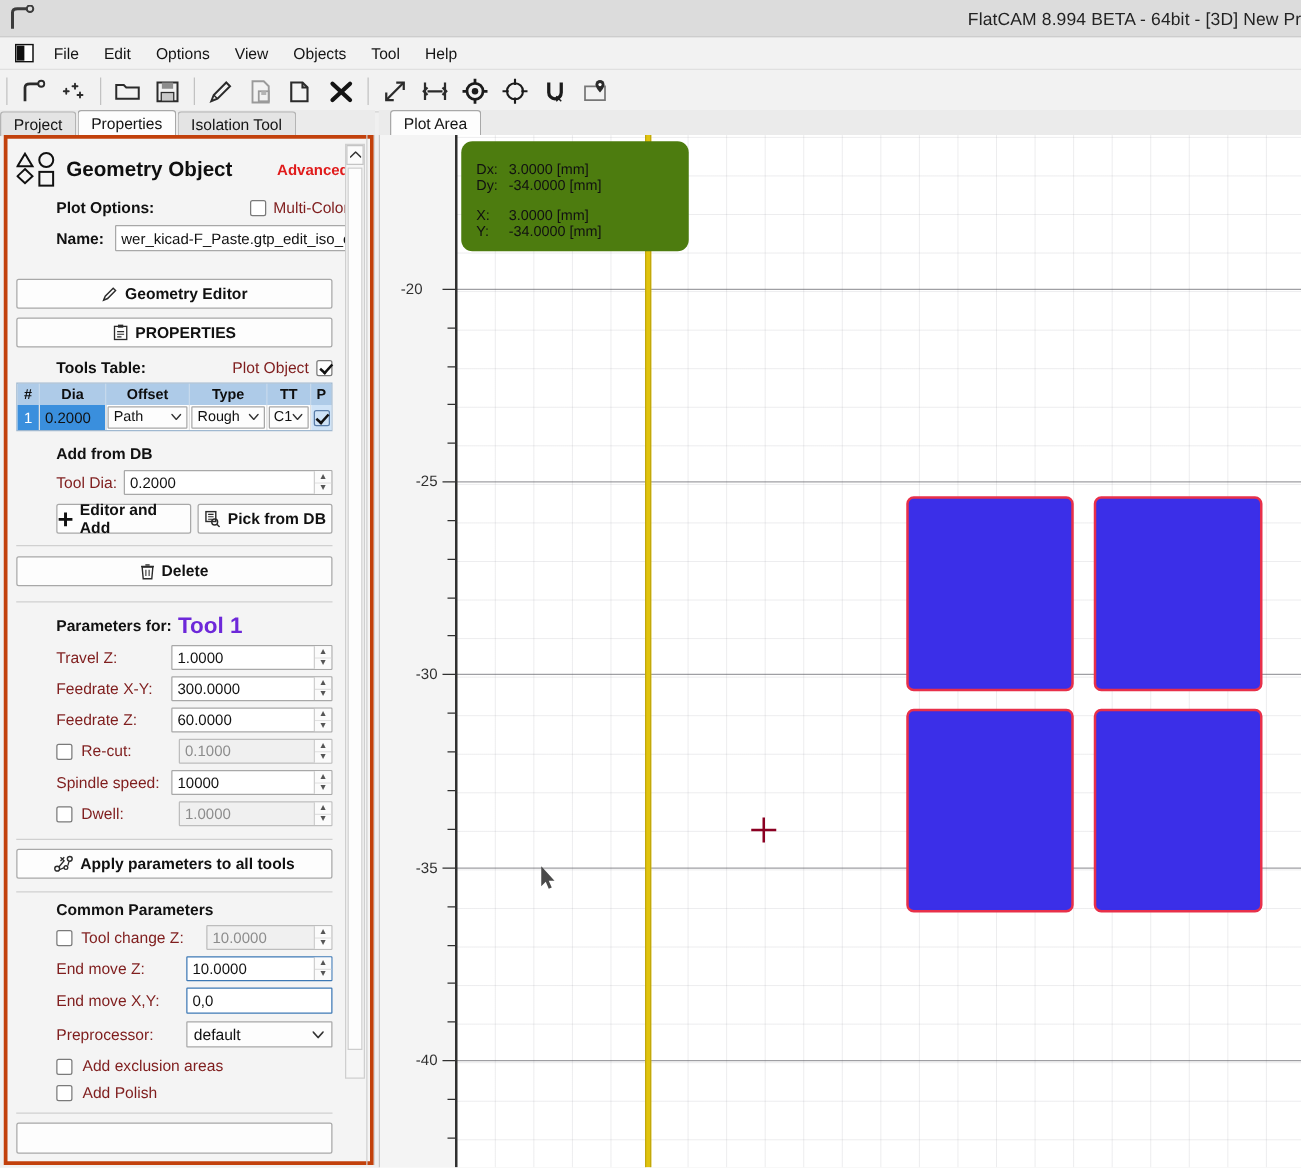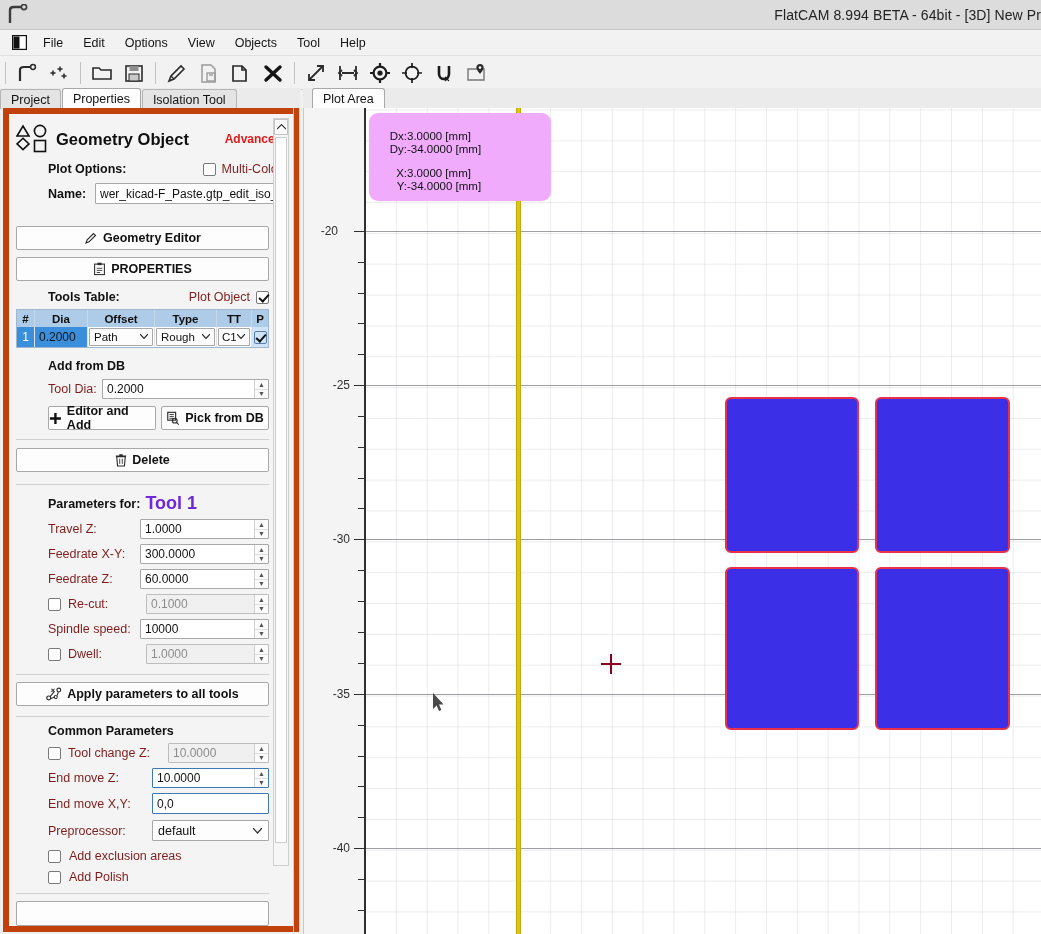--- a/index.html
+++ b/index.html
@@ -86,21 +86,21 @@
     background:#fdfdfd;
     height:21px;
     border-color:#a8a8a8;
     font-weight:400;
   }
 
   
   .left-panel {
     position:absolute; left:3px; top:108px; width:296px; height:824px;
     background:#f4f4f4;
-    border:6px solid #c2410c;
+    border:3px solid #c2410c;
     overflow:hidden;
   }
   .panel-inner {
     position:absolute; left:7px; top:5px; width:266px; height:812px;
   }
 
   .panel-scroll {
     position:absolute; right:4px; top:4px; width:16px; height:748px;
     background:#f6f6f6; border:1px solid #cfcfcf;
   }
@@ -232,22 +232,22 @@
   .ylabel {
     position:absolute; right:0; width:46px; text-align:right;
     font-size:12px; color:#303030; font-family:"Liberation Sans", sans-serif;
   }
   .yellow-line {
     position:absolute; top:0; width:5px; height:826px;
     background:#e0c30e; border-left:1px solid #c2a80b; border-right:1px solid #c2a80b;
   }
   .coord-box {
     position:absolute; left:65px; top:5px; width:182px; height:88px;
-    background:#f0abfc; border-radius:9px;
-    font-size:11.5px; color:#111;text-align:right;
+    background:#4d7c0f; border-radius:9px;
+    font-size:11.5px; color:#111;
   }
   .coord-box .crow { position:absolute; display:flex; }
   .coord-box .ck { width:26px; }
   .sq {
     position:absolute;
     background:#3b2fe8;
     border:2px solid #e8304a;
     border-radius:6px;
     box-shadow: inset 0 0 0 1px #3b2fe8;
   }

